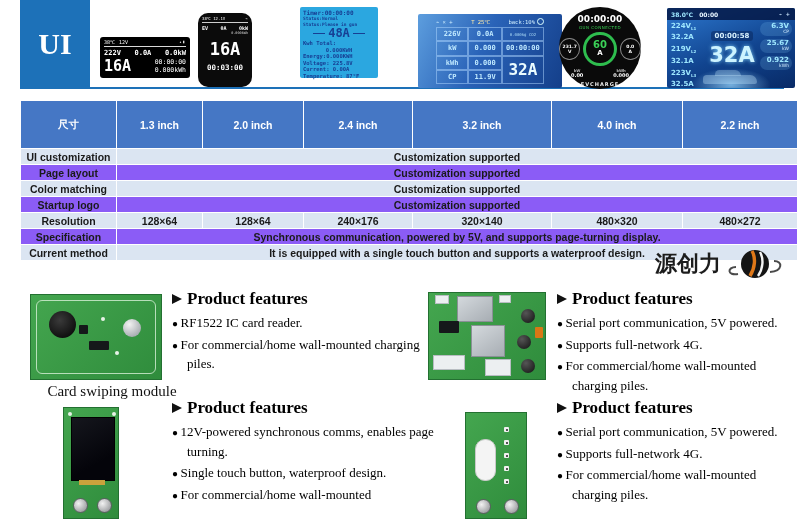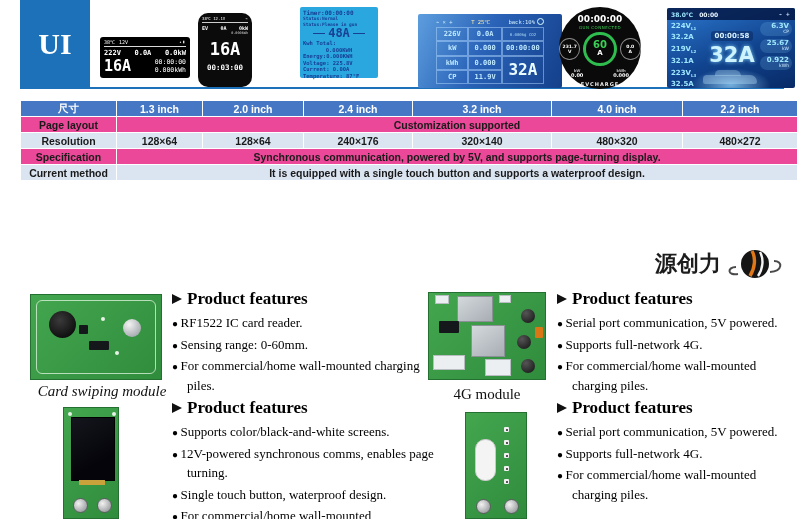--- a/index.html
+++ b/index.html
@@ -95,25 +95,25 @@
   .s43-car{position:absolute;left:24px;bottom:0;width:80px;height:20px;
            background:radial-gradient(ellipse at 50% 85%,rgba(150,215,255,.75),rgba(150,215,255,0) 70%);}
   .s43-car .body{position:absolute;left:12px;bottom:4px;width:54px;height:9px;border-radius:5px 9px 3px 3px;
                  background:rgba(200,235,255,.35);}
   .s43-car .roof{position:absolute;left:24px;bottom:12px;width:26px;height:6px;border-radius:5px 7px 0 0;
                  background:rgba(200,235,255,.3);}
 
   
   .spec-table{position:absolute;left:20px;top:100px;width:770px;border-collapse:separate;border-spacing:1px;
               table-layout:fixed;font-size:10.5px;}
-  .spec-table th{background:#4577c5;color:#fff;font-weight:bold;height:15px;text-align:center;padding:0;}
+  .spec-table th{background:#4577c5;color:#fff;font-weight:bold;height:15px;text-align:center;padding:16px;}
   .spec-table td{height:15px;text-align:center;padding:0 2px;color:#1a1a1a;font-weight:bold;
                  white-space:nowrap;overflow:hidden;}
   tr.rA td{background:#dbe5f2;}
-  tr.rB td{background:#ec4899;}
+  tr.rB td{background:#8b5cf6;}
 
   
   .sec-title{position:absolute;left:24px;top:240px;font:bold 28px "Liberation Serif",serif;
              color:#1a5cb4;letter-spacing:.5px;}
   .brand{position:absolute;right:14px;top:246px;display:flex;align-items:center;gap:3px;}
   .brand-name{font:bold 22px "Liberation Serif",serif;color:#1c1c1c;}
 
   
   .pcb{position:absolute;background:linear-gradient(135deg,#44a64f,#2f8c3c);border:1px solid #237031;
        box-sizing:border-box;overflow:hidden;}
@@ -313,22 +313,34 @@
     <tbody>
         <tr>
           <th>尺寸</th>
           <th>1.3 inch</th>
           <th>2.0 inch</th>
           <th>2.4 inch</th>
           <th>3.2 inch</th>
           <th>4.0 inch</th>
           <th>2.2 inch</th>
         </tr>
+    <tr class="rA">
+      <td>UI customization</td>
+      <td colspan="6">Customization supported</td>
+    </tr>
     <tr class="rB">
       <td>Page layout</td>
+      <td colspan="6">Customization supported</td>
+    </tr>
+    <tr class="rA">
+      <td>Color matching</td>
+      <td colspan="6">Customization supported</td>
+    </tr>
+    <tr class="rB">
+      <td>Startup logo</td>
       <td colspan="6">Customization supported</td>
     </tr>
     <tr class="rA">
       <td>Resolution</td>
       <td>128×64</td>
       <td>128×64</td>
       <td>240×176</td>
       <td>320×140</td>
       <td>480×320</td>
       <td>480×272</td>
@@ -357,47 +369,45 @@
 
   <div class="pcb" style="left:30px;top:294px;width:132px;height:86px;">
     <div class="loop"></div>
     <div class="buzzer" style="left:18px;top:16px;width:27px;height:27px;"></div>
     <div class="can" style="left:92px;top:24px;width:18px;height:18px;"></div>
     <div class="chip" style="left:58px;top:46px;width:20px;height:9px;"></div>
     <div class="chip" style="left:48px;top:30px;width:9px;height:9px;"></div>
     <div class="dot" style="left:70px;top:22px;width:4px;height:4px;"></div>
     <div class="dot" style="left:84px;top:56px;width:4px;height:4px;"></div>
   </div>
-  <div class="caption" style="left:28px;top:383px;width:148px;font-style:italic;">Card swiping module</div>
+  <div class="caption" style="left:38px;top:383px;width:148px;">Card swiping module</div>
   <div class="pf" style="left:172px;top:289px;width:250px;">
     <div class="pf-title">
       <span class="pf-arrow"></span>
       <span>Product features</span>
     </div>
     <ul class="pf-list">
         <li>RF1522 IC card reader.</li>
-        <li>Sensing range: 0-60mm.</li>
         <li>For commercial/home wall-mounted charging piles.</li>
       </ul>
   </div>
 
   <div class="pcb" style="left:428px;top:292px;width:118px;height:88px;">
     <div class="conn" style="left:6px;top:2px;width:12px;height:7px;"></div>
     <div class="conn" style="left:70px;top:2px;width:10px;height:6px;"></div>
     <div class="shield" style="left:28px;top:3px;width:34px;height:24px;"></div>
     <div class="shield" style="left:42px;top:32px;width:32px;height:30px;"></div>
     <div class="chip" style="left:10px;top:28px;width:20px;height:12px;"></div>
     <div class="cap" style="left:92px;top:16px;width:14px;height:14px;"></div>
     <div class="cap" style="left:88px;top:42px;width:14px;height:14px;"></div>
     <div class="cap" style="left:92px;top:66px;width:14px;height:14px;"></div>
     <div class="amber" style="left:106px;top:34px;width:8px;height:11px;"></div>
     <div class="conn" style="left:4px;top:62px;width:30px;height:13px;"></div>
     <div class="conn" style="left:56px;top:66px;width:24px;height:15px;"></div>
   </div>
-  <div class="caption" style="left:420px;top:386px;width:134px;">4G module</div>
   <div class="pf" style="left:557px;top:289px;width:242px;">
     <div class="pf-title">
       <span class="pf-arrow"></span>
       <span>Product features</span>
     </div>
     <ul class="pf-list">
         <li>Serial port communication, 5V powered.</li>
         <li>Supports full-network 4G.</li>
         <li>For commercial/home wall-mounted charging piles.</li>
       </ul>
@@ -410,21 +420,20 @@
     <div class="flex" style="left:15px;top:72px;width:26px;height:5px;"></div>
     <div class="screw" style="left:9px;top:90px;"></div>
     <div class="screw" style="left:33px;top:90px;"></div>
   </div>
   <div class="pf" style="left:172px;top:398px;width:262px;">
     <div class="pf-title">
       <span class="pf-arrow"></span>
       <span>Product features</span>
     </div>
     <ul class="pf-list">
-        <li>Supports color/black-and-white screens.</li>
         <li>12V-powered synchronous comms, enables page turning.</li>
         <li>Single touch button, waterproof design.</li>
         <li>For commercial/home wall-mounted</li>
       </ul>
   </div>
 
   <div class="pcb" style="left:465px;top:412px;width:62px;height:107px;">
     <div class="oval" style="left:9px;top:26px;width:19px;height:40px;"></div>
     <div class="pin" style="left:38px;top:14px;">
         <i></i>

